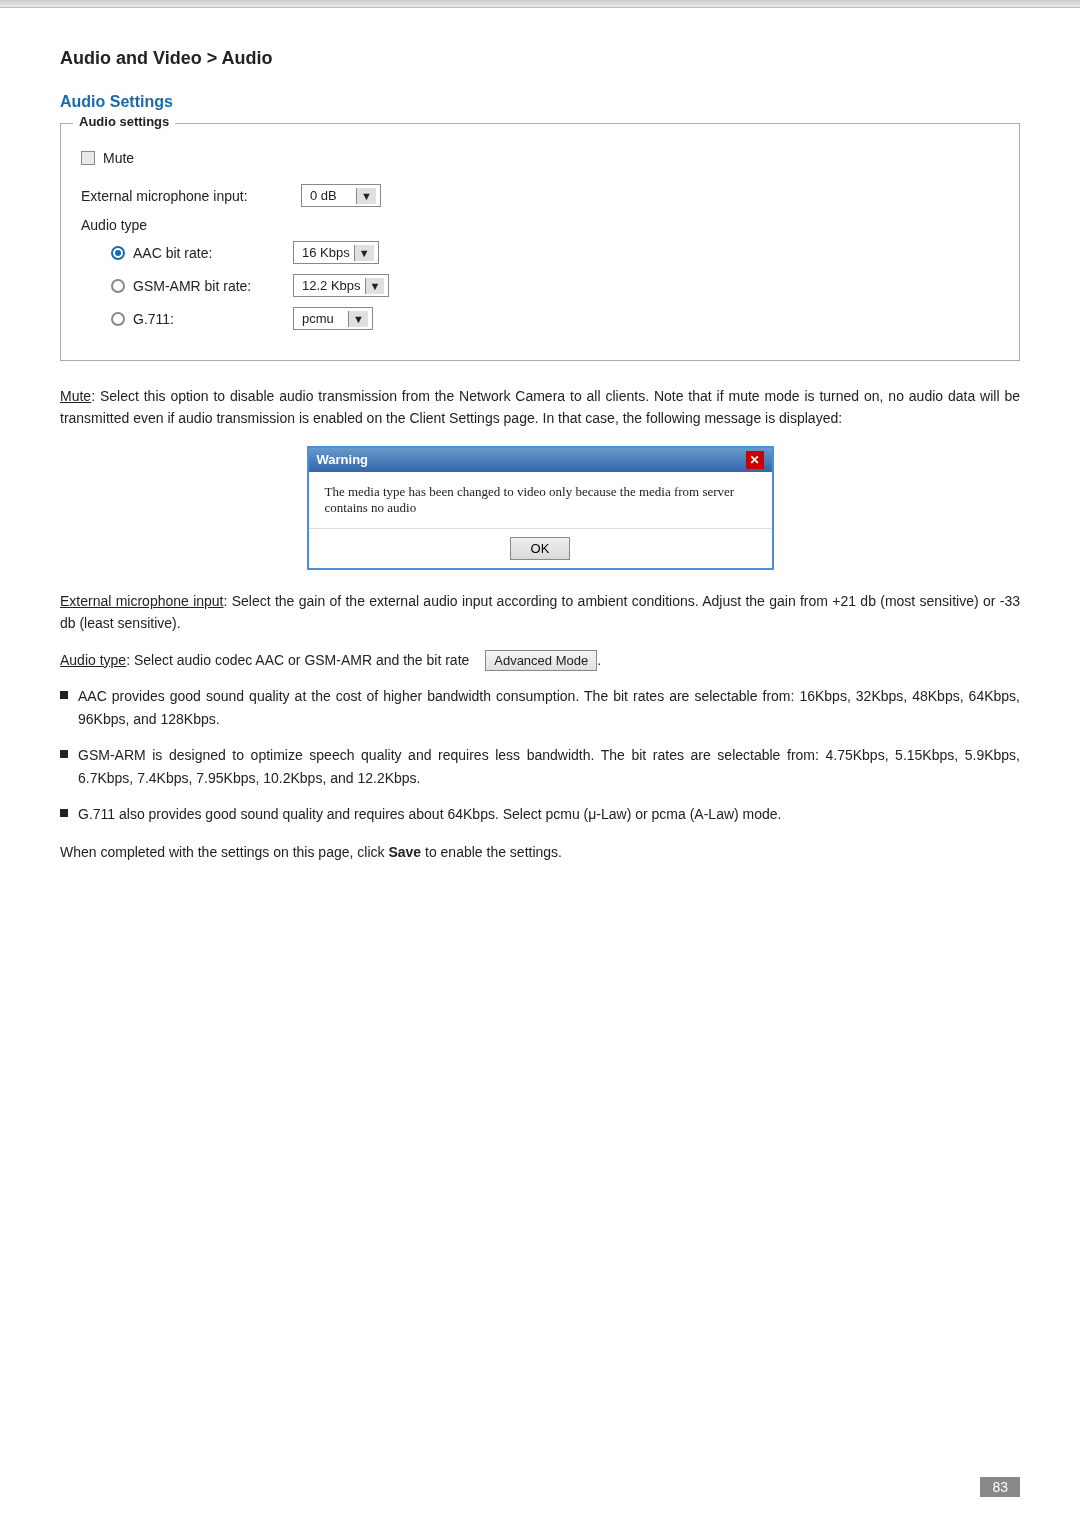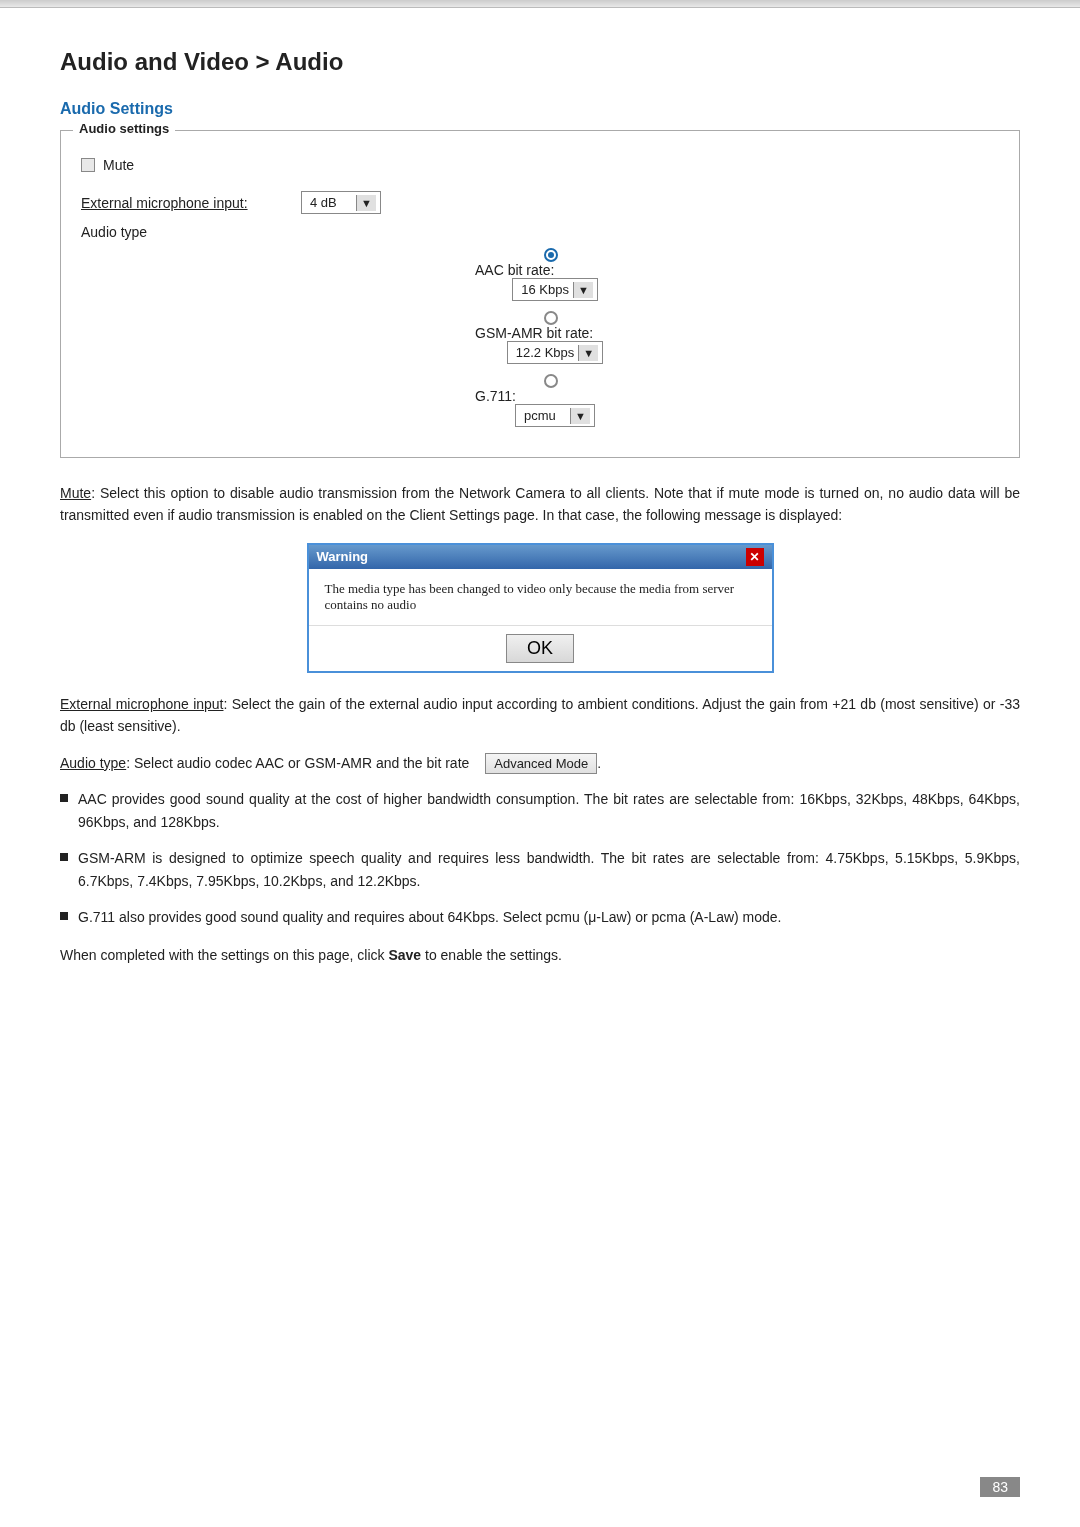--- a/index.html
+++ b/index.html
@@ -14,21 +14,21 @@
     }
     .top-bar {
       height: 8px;
       background: linear-gradient(to bottom, #ccc, #e8e8e8);
       border-bottom: 1px solid #bbb;
     }
     .content {
       padding: 40px 60px 80px 60px;
     }
     h1.page-title {
-      font-size: 24px;
+      font-size: 18px;
       font-weight: bold;
       color: #222;
       margin-bottom: 24px;
     }
     h2.section-title {
       font-size: 16px;
       font-weight: bold;
       color: #1a6aad;
       margin-bottom: 12px;
     }
@@ -67,21 +67,20 @@
     }
     .field-row {
       display: flex;
       align-items: center;
       margin-bottom: 10px;
     }
     .field-label {
       min-width: 220px;
       font-size: 14px;
       color: #222;
-      text-decoration: underline;
     }
     .select-control {
       display: inline-flex;
       align-items: center;
       border: 1px solid #888;
       background: #fff;
       padding: 2px 4px;
       font-size: 13px;
       min-width: 80px;
     }
@@ -98,21 +97,20 @@
     .audio-type-label {
       font-size: 14px;
       margin-bottom: 8px;
       margin-top: 6px;
     }
     .radio-row {
       display: flex;
       align-items: center;
       margin-bottom: 10px;
       margin-left: 30px;
-      flex-direction: column;
     }
     .radio-btn {
       width: 14px;
       height: 14px;
       border-radius: 50%;
       border: 2px solid #888;
       margin-right: 8px;
       display: inline-flex;
       align-items: center;
       justify-content: center;
@@ -185,21 +183,21 @@
     }
     .warning-footer {
       padding: 8px 0;
       display: flex;
       justify-content: center;
     }
     .ok-btn {
       border: 1px solid #888;
       background: linear-gradient(to bottom, #f0f0f0, #d8d8d8);
       padding: 3px 20px;
-      font-size: 18px;
+      font-size: 13px;
       cursor: pointer;
     }
     .advanced-mode-btn {
       display: inline-block;
       border: 1px solid #888;
       background: linear-gradient(to bottom, #f5f5f5, #e0e0e0);
       padding: 2px 8px;
       font-size: 13px;
       color: #222;
       cursor: pointer;
@@ -253,21 +251,21 @@
     <span class="box-legend">Audio settings</span>
 
     <div class="mute-row">
       <span class="mute-checkbox"></span>
       <span class="mute-label">Mute</span>
     </div>
 
     <div class="field-row">
       <span class="field-label">External microphone input:</span>
       <div class="select-control">
-        <span class="select-text">4 dB</span>
+        <span class="select-text">0 dB</span>
         <span class="select-arrow">▼</span>
       </div>
     </div>
 
     <div class="audio-type-label">Audio type</div>
 
     <div class="radio-row">
       <div class="radio-btn selected"></div>
       <span class="radio-label">AAC bit rate:</span>
       <div class="select-control">

